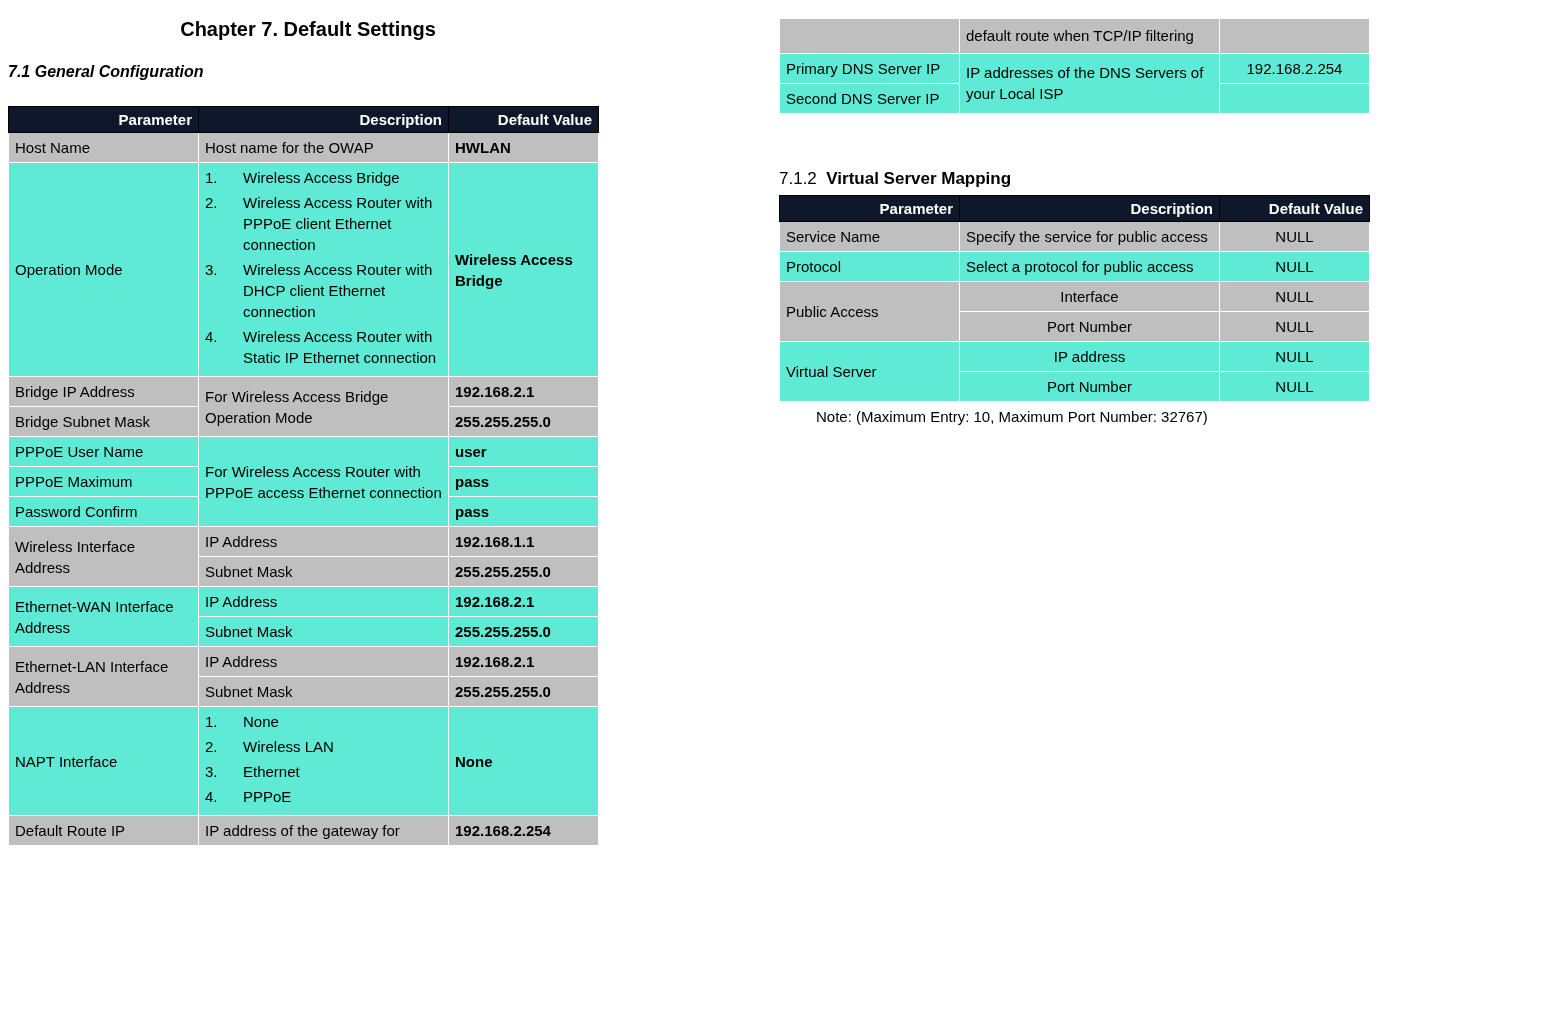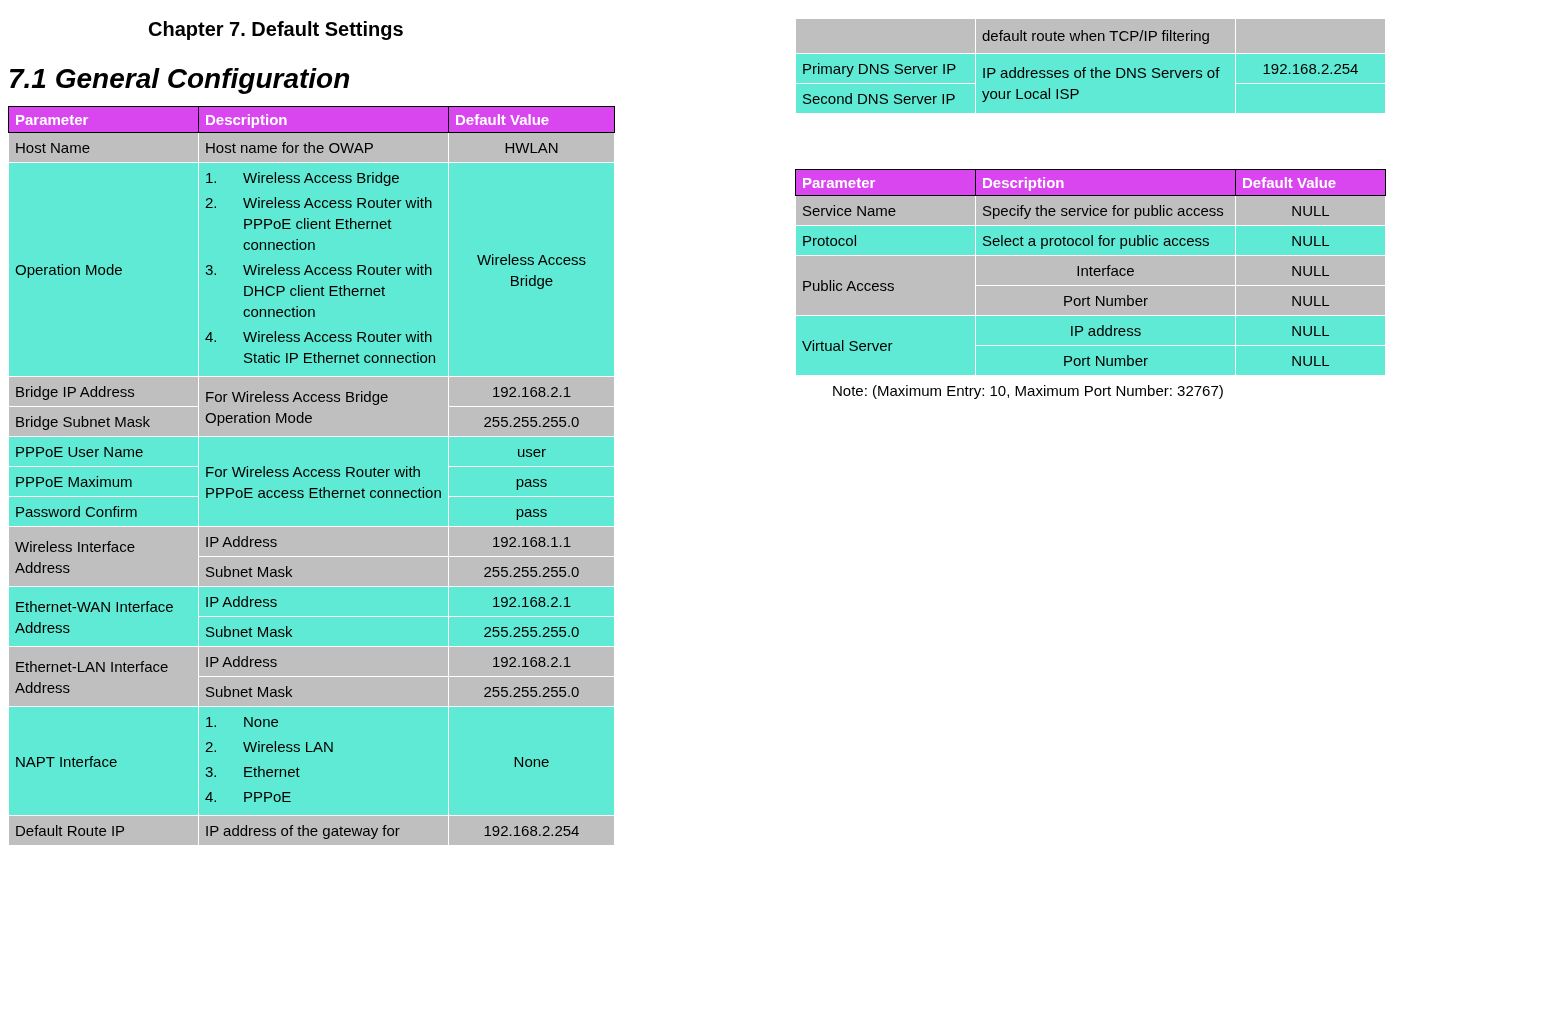--- a/index.html
+++ b/index.html
@@ -11,66 +11,66 @@
     color: #000;
   }
   .columns {
     display: flex;
     gap: 180px;
   }
   .col { flex: 0 0 590px; }
   .chapter-title {
     font-weight: bold;
     font-size: 20px;
-    text-align: left;
+    text-align: center;
     margin-bottom: 22px;
     margin-left: 140px;
     width: 320px;
   }
   .section-71 {
     font-style: italic;
     font-weight: bold;
-    font-size: 28px;
-    margin-bottom: 11px;
+    font-size: 16px;
+    margin-bottom: 25px;
   }
   .subhead {
     font-weight: bold;
     font-size: 17px;
     margin-bottom: 18px;
   }
   .subhead-712 {
     font-size: 17px;
     margin-bottom: 6px;
   }
   .subhead-712 .num { font-weight: normal; }
   .subhead-712 .ttl { font-weight: bold; }
   table {
     border-collapse: collapse;
     width: 590px;
     table-layout: fixed;
   }
   th {
-    background: #d946ef;
+    background: #0f172a;
     color: #fff;
     font-weight: bold;
     padding: 4px 6px;
-    text-align: left;
+    text-align: right;
     border: 1px solid #000;
     font-size: 15px;
   }
   td {
     padding: 4px 6px;
     border: 1px solid #fff;
     vertical-align: middle;
     font-size: 15px;
     line-height: 1.4;
   }
   .c1 { width: 190px; }
   .c2 { width: 250px; }
-  .c3 { width: 166px; text-align: center; }
+  .c3 { width: 150px; text-align: left; font-weight: bold; }
   .c1b { width:180px; }
   .c2b { width:260px; }
   .c3b { width:150px; text-align:center; }
   .light { background: #5eead4; }
   .dark { background: #bfbfbf; }
   ol.oplist { list-style: none; padding-left: 0; }
   ol.oplist li { display:flex; margin-bottom:4px; }
   ol.oplist li .n { width:38px; flex-shrink:0;}
   .note { margin-top: 6px; font-size: 15px; margin-left: 37px; }
 </style>
@@ -227,20 +227,23 @@
       </tr>
       <tr>
         <td class="light">Second DNS Server IP</td>
         <td class="light c3b"></td>
       </tr>
     </tbody>
       </table>
 
     <div style="height:55px"></div>
 
+    <div class="subhead-712">
+      <span class="num">7.1.2</span>&nbsp;&nbsp;<span class="ttl">Virtual Server Mapping</span>
+    </div>
 
     <table>
       <colgroup>
           <col class="c1b">
           <col class="c2b">
           <col class="c3b">
         </colgroup>
       <tbody>
           <tr>
         <th>Parameter</th>

